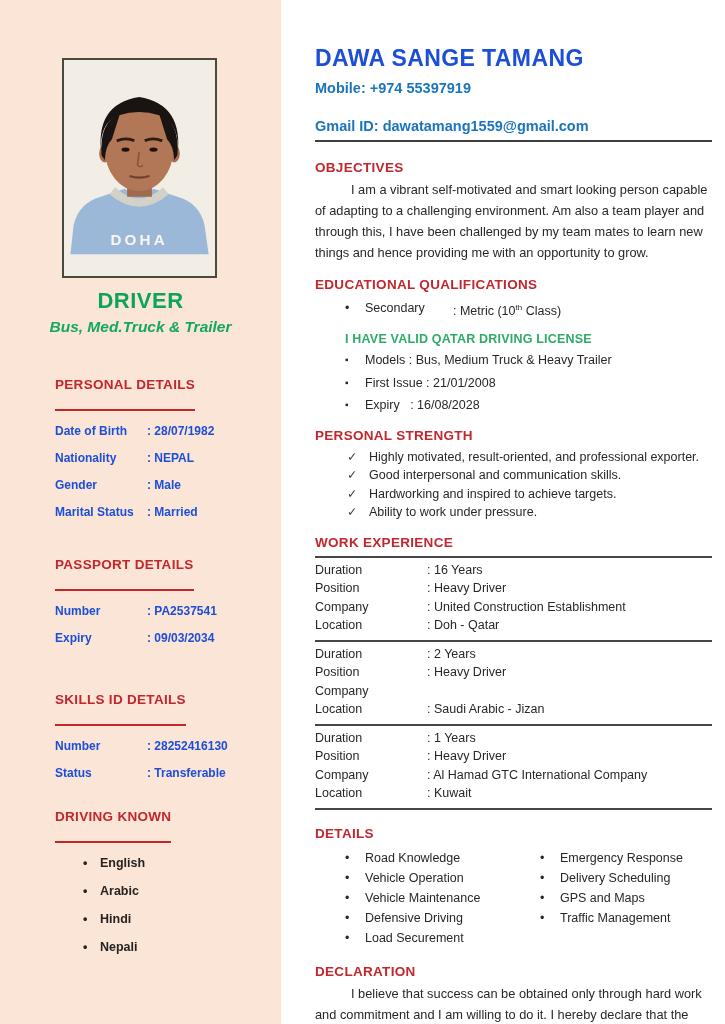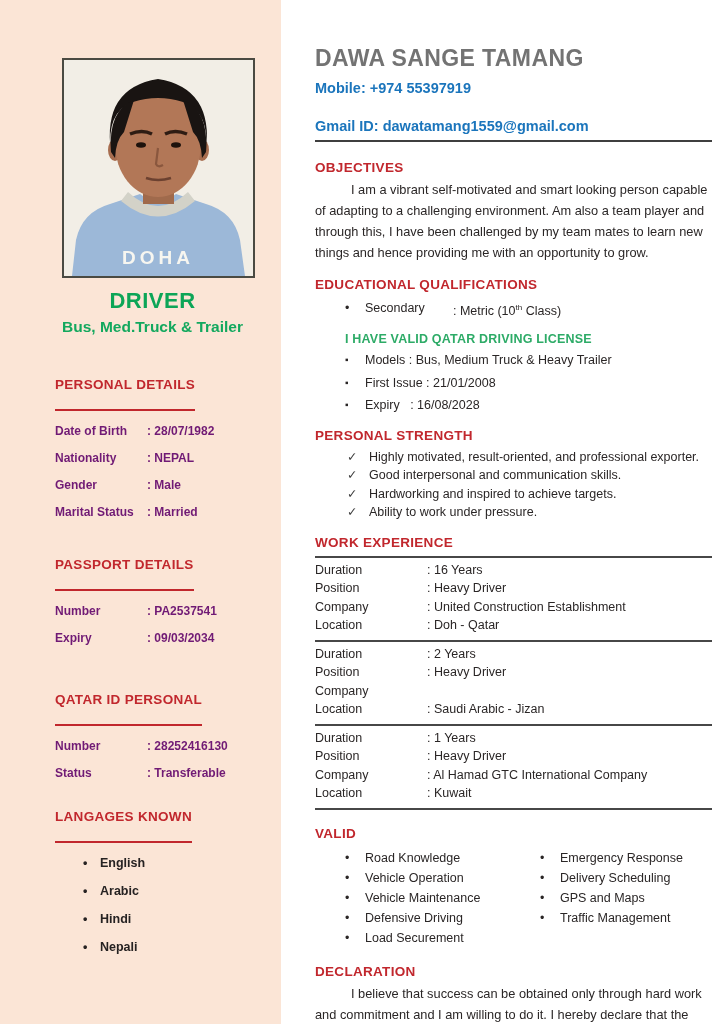--- a/index.html
+++ b/index.html
@@ -6,43 +6,43 @@
   body{
     width:725px;height:1024px;position:relative;overflow:hidden;
     background:#ffffff;
     font-family:"Liberation Sans", sans-serif;
     color:#2a2626;
   }
   .page{position:absolute;inset:0;}
   
   .sidebar{position:absolute;left:0;top:0;width:281px;height:1024px;background:#fbe5d6;}
   .photo-frame{
-    position:absolute;left:62px;top:58px;width:193px;height:220px;
+    position:absolute;left:62px;top:58px;width:155px;height:220px;
     border:2px solid #4a4a42;box-sizing:border-box;background:#f2eee6;overflow:hidden;
   }
   .photo-frame svg{display:block;width:100%;height:100%;}
-  .role-block{position:absolute;left:0;top:288px;width:281px;text-align:center;padding-left:12px;}
+  .role-block{position:absolute;left:0;top:288px;width:281px;text-align:center;}
   .role-title{font-size:22px;line-height:26px;font-weight:bold;color:#0ca557;letter-spacing:0.5px;}
-  .role-subtitle{font-size:15.5px;line-height:22px;font-weight:bold;color:#13a85e;margin-top:2px;}
+  .role-subtitle{font-size:15.5px;line-height:22px;font-weight:bold;color:#13a85e;margin-top:2px;font-style:italic;}
   .side-content{position:absolute;left:55px;top:375px;right:22px;}
   .side-heading{
     display:inline-block;margin:0;font-size:13.5px;line-height:15px;font-weight:bold;
     color:#c1272d;letter-spacing:0.3px;border-bottom:2px solid #c1272d;padding-bottom:17px;
   }
-  .side-row{display:flex;margin-top:13px;font-size:12px;line-height:14px;font-weight:bold;color:#701a75;justify-content:space-between;}
+  .side-row{display:flex;margin-top:13px;font-size:12px;line-height:14px;font-weight:bold;color:#1d4ed8;justify-content:space-between;}
   .side-row .lbl{width:92px;flex:none;}
   .side-row .val{flex:1;}
   .gap-passport{margin-top:36px;}
   .gap-qatar{margin-top:45px;}
   .gap-lang{margin-top:27px;}
   .lang-item{display:flex;margin-top:13px;font-size:12.5px;line-height:15px;font-weight:bold;color:#262222;}
   .lang-item .blt{width:17px;flex:none;margin-left:28px;}
   
   .main{position:absolute;left:315px;top:0;width:397px;}
-  .name{margin-top:44px;font-size:23px;line-height:28px;font-weight:bold;color:#737373;letter-spacing:0.4px;}
+  .name{margin-top:44px;font-size:23px;line-height:28px;font-weight:bold;color:#1d4ed8;letter-spacing:0.4px;}
   .contact{font-size:14.5px;line-height:20px;font-weight:bold;color:#1b75bc;}
   .contact.mobile{margin-top:6px;}
   .contact.gmail{margin-top:18px;}
   .head-rule{margin-top:4px;border:none;border-top:2px solid #3f3f3f;width:100%;}
   .sec-heading{font-size:13.5px;line-height:16px;font-weight:bold;color:#c1272d;letter-spacing:0.3px;}
   .mt-obj{margin-top:18px;}
   .mt-sec{margin-top:13px;}
   .mt-skills{margin-top:16px;}
   .para{margin-top:3px;font-size:12.8px;line-height:21px;color:#2a2626;text-indent:36px;}
   .edu-row{display:flex;margin-top:6px;padding-left:30px;font-size:12.5px;line-height:18px;}
@@ -140,33 +140,33 @@
           <span class="lbl">Number</span>
           <span class="val">: PA2537541</span>
         </div>
         <div class="side-row">
           <span class="lbl">Expiry</span>
           <span class="val">: 09/03/2034</span>
         </div>
       </section>
 
       <section class="gap-qatar">
-        <h3 class="side-heading">QATAR ID PERSONAL</h3>
+        <h3 class="side-heading">SKILLS ID DETAILS</h3>
         <div class="side-row">
           <span class="lbl">Number</span>
           <span class="val">: 28252416130</span>
         </div>
         <div class="side-row">
           <span class="lbl">Status</span>
           <span class="val">: Transferable</span>
         </div>
       </section>
 
       <section class="gap-lang">
-        <h3 class="side-heading">LANGAGES KNOWN</h3>
+        <h3 class="side-heading">DRIVING KNOWN</h3>
         <div class="lang-item">
           <span class="blt">•</span>
           <span>English</span>
         </div>
         <div class="lang-item">
           <span class="blt">•</span>
           <span>Arabic</span>
         </div>
         <div class="lang-item">
           <span class="blt">•</span>
@@ -286,21 +286,21 @@
           <span class="val">: Al Hamad GTC International Company</span>
         </div>
         <div class="xp-row">
           <span class="lbl">Location</span>
           <span class="val">: Kuwait</span>
         </div>
       </div>
 
     </div>
 
-    <div class="sec-heading mt-skills">VALID</div>
+    <div class="sec-heading mt-skills">DETAILS</div>
     <div class="skills-cols">
       <div class="skills-col left">
         <div class="skill-item">
           <span class="blt">•</span>
           <span>Road Knowledge</span>
         </div>
         <div class="skill-item">
           <span class="blt">•</span>
           <span>Vehicle Operation</span>
         </div>

